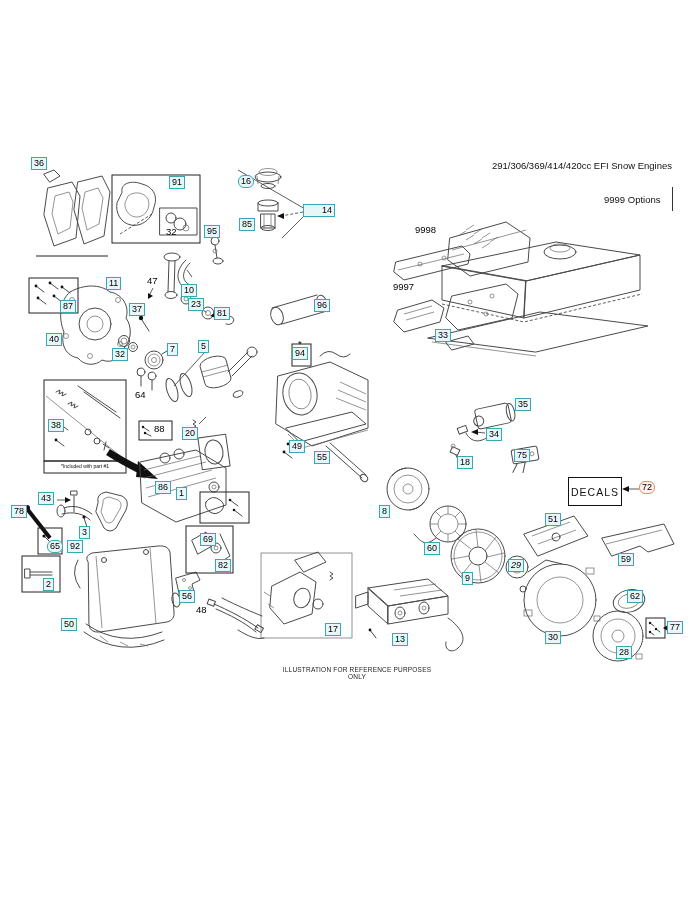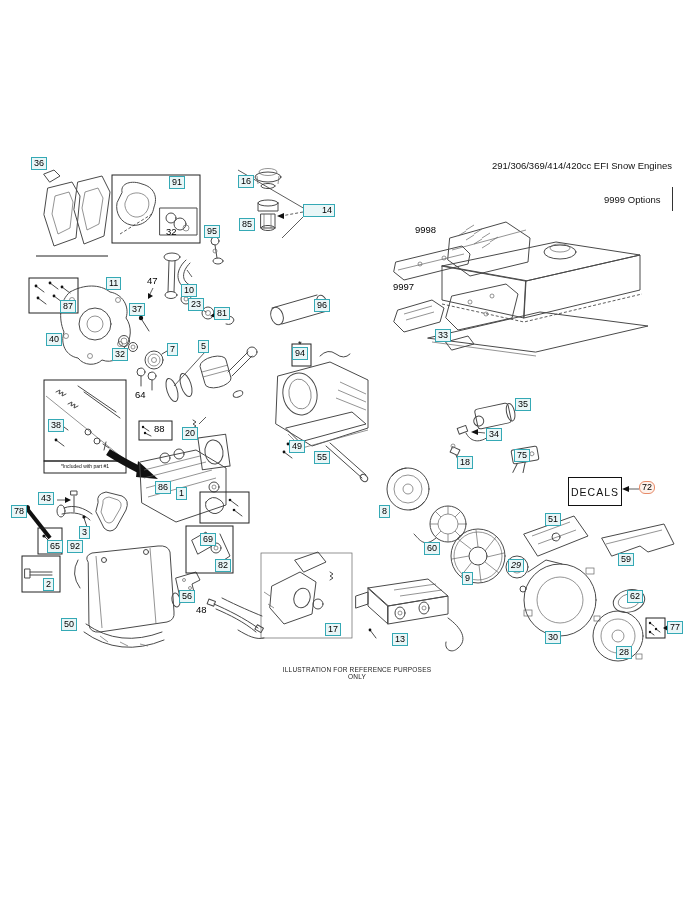--- a/index.html
+++ b/index.html
@@ -497,21 +497,21 @@
 <div class="ovl title">291/306/369/414/420cc EFI Snow Engines</div>
 <div class="ovl options">9999 Options</div>
 <div class="ovl decalsbox">DECALS</div>
 <div class="ovl incnote">*Included with part #1</div>
 <div class="ovl disclaimer">ILLUSTRATION FOR REFERENCE PURPOSES ONLY</div>
 
 <div id="callouts">
       <span class="co teal" style="left: 31px; top: 157px;">36</span>
       <span class="co teal" style="left: 169px; top: 176px;">91</span>
       <span class="co plain" style="left: 166px; top: 227px;">32</span>
-      <span class="co teal" style="left: 238px; top: 175px;">16</span>
+      <span class="co teal" style="left: 238px; top: 175px; border-radius: 6px;">16</span>
       <span class="co teal" style="left: 303px; top: 204px; padding-left: 18px;">14</span>
       <span class="co teal" style="left: 239px; top: 218px;">85</span>
       <span class="co teal" style="left: 204px; top: 225px;">95</span>
       <span class="co plain" style="left: 147px; top: 276px;">47</span>
       <span class="co teal" style="left: 188px; top: 259px; margin-top: 39px;">23</span>
       <span class="co teal" style="left: 106px; top: 277px;">11</span>
       <span class="co teal" style="left: 60px; top: 300px;">87</span>
       <span class="co teal" style="left: 129px; top: 303px;">37</span>
       <span class="co teal" style="left: 181px; top: 284px;">10</span>
       <span class="co teal" style="left: 214px; top: 307px;">81</span>
@@ -543,21 +543,21 @@
       <span class="co teal" style="left: 545px; top: 631px;">30</span>
       <span class="co teal" style="left: 627px; top: 590px;">62</span>
       <span class="co teal" style="left: 616px; top: 646px;">28</span>
       <span class="co teal" style="left: 667px; top: 621px;">77</span>
       <span class="co teal" style="left: 392px; top: 633px;">13</span>
       <span class="co teal" style="left: 325px; top: 623px;">17</span>
       <span class="co plain" style="left: 196px; top: 605px;">48</span>
       <span class="co teal" style="left: 61px; top: 618px;">50</span>
       <span class="co teal" style="left: 179px; top: 590px;">56</span>
       <span class="co teal" style="left: 43px; top: 578px;">2</span>
-      <span class="co teal" style="left: 47px; top: 540px;">65</span>
+      <span class="co teal" style="left: 47px; top: 540px; border-radius: 6px;">65</span>
       <span class="co teal" style="left: 67px; top: 540px;">92</span>
       <span class="co teal" style="left: 79px; top: 526px;">3</span>
       <span class="co teal" style="left: 38px; top: 492px;">43</span>
       <span class="co teal" style="left: 11px; top: 505px;">78</span>
       <span class="co teal" style="left: 200px; top: 505px; margin-top: 28px;">69</span>
       <span class="co teal" style="left: 215px; top: 559px;">82</span>
       <span class="co teal" style="left: 435px; top: 329px;">33</span>
       <span class="co plain" style="left: 415px; top: 225px;">9998</span>
       <span class="co plain" style="left: 393px; top: 282px;">9997</span>
       <span class="co orange" style="left: 639px; top: 481px; border-radius: 6px;">72</span>

